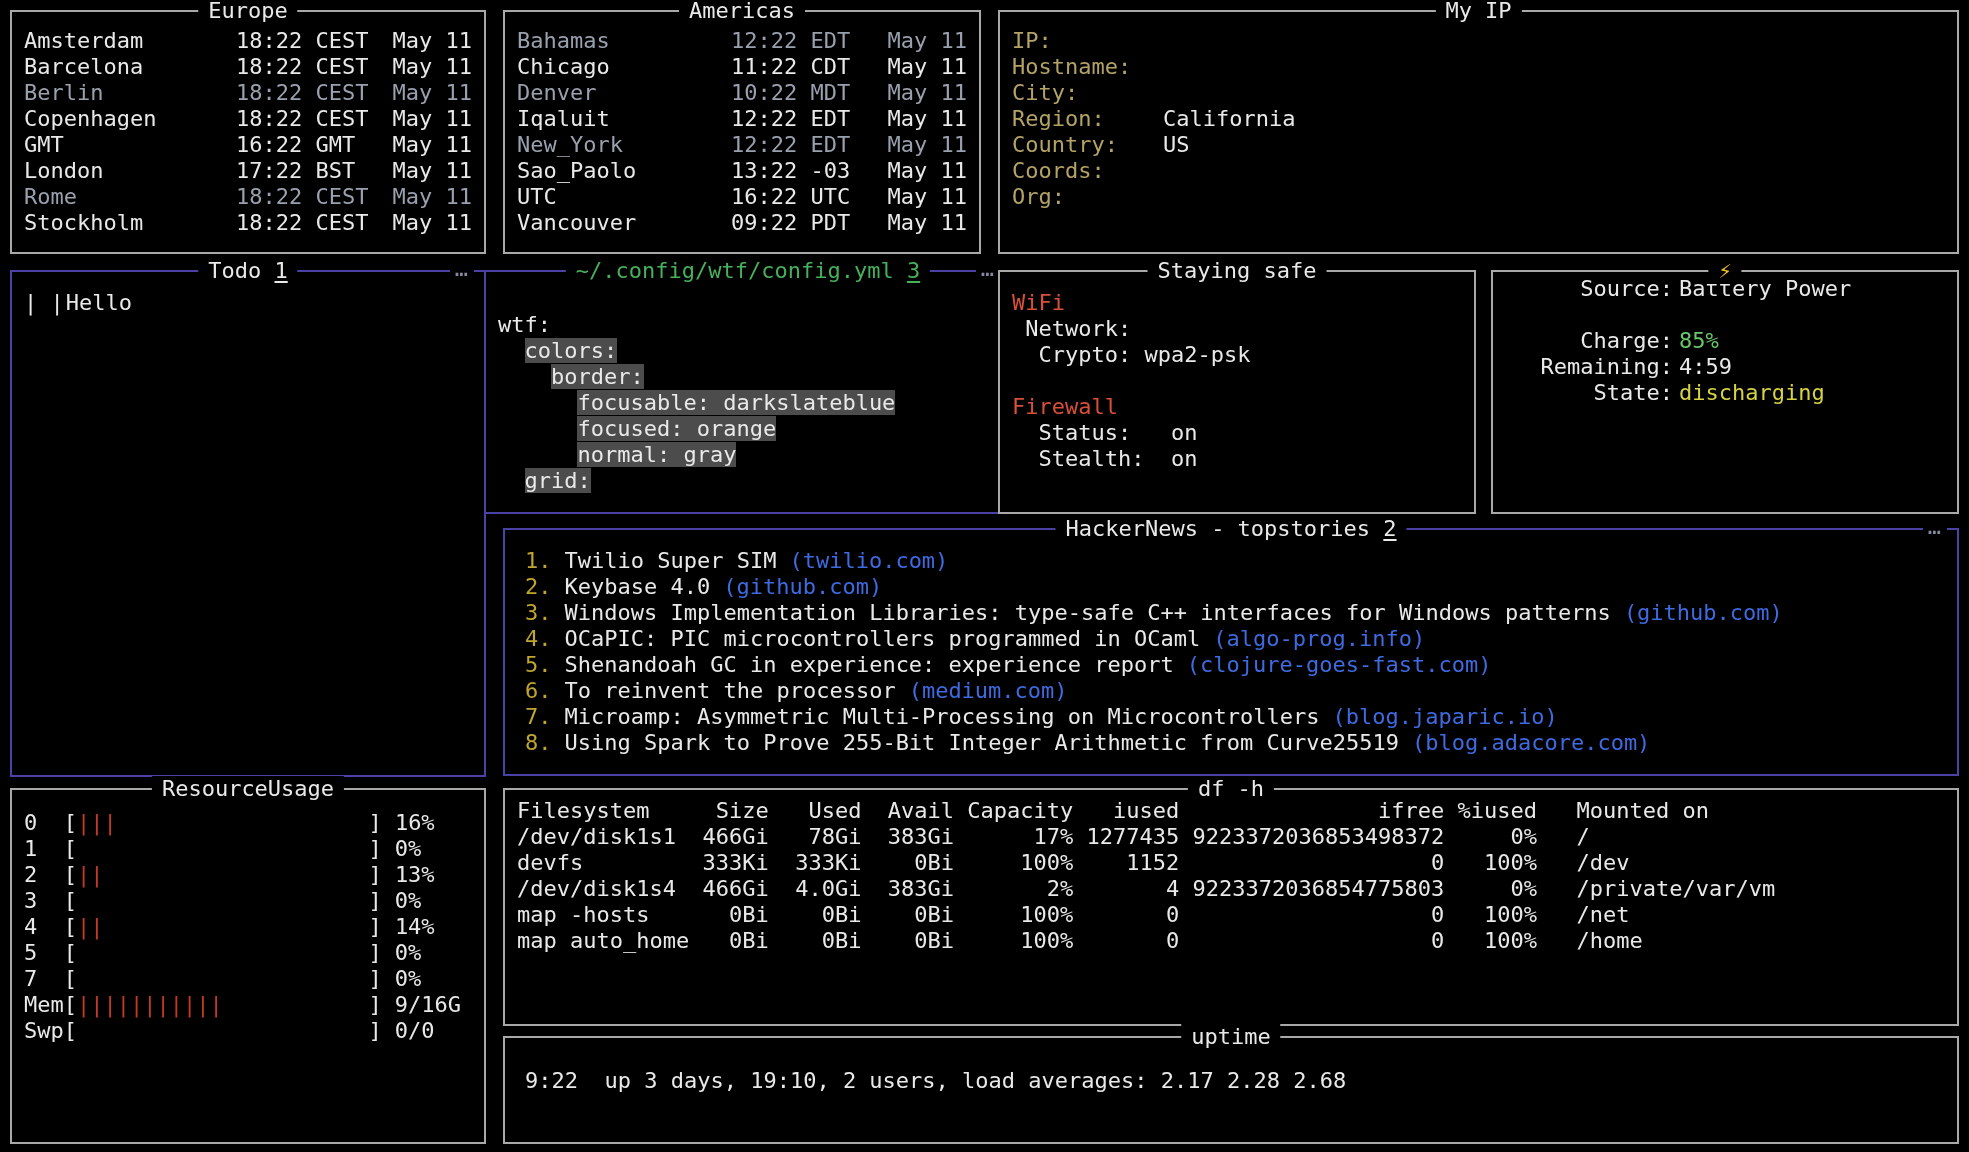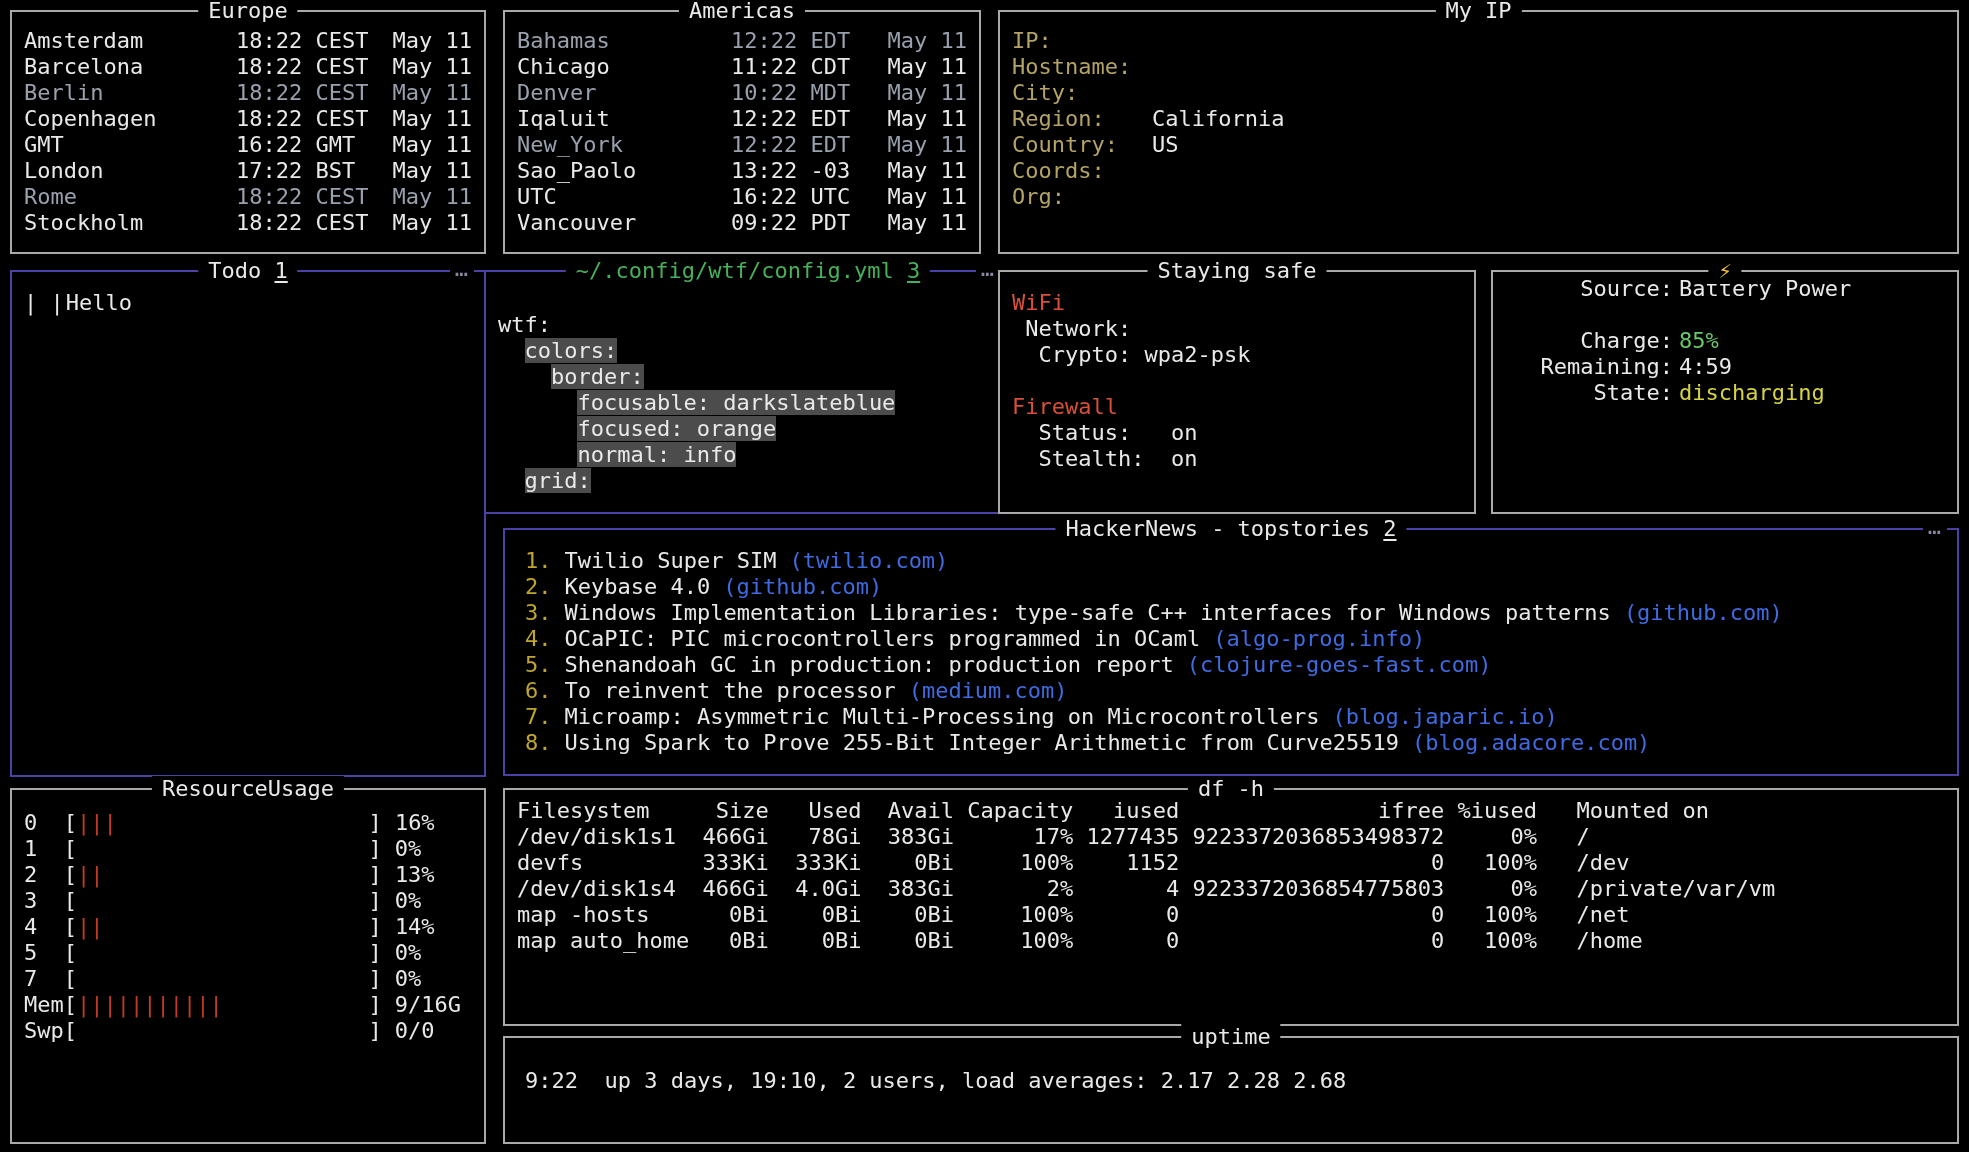--- a/index.html
+++ b/index.html
@@ -20,21 +20,21 @@
   .more{position:absolute;top:-16px;right:10px;background:var(--background,#000);
         padding:0 5px;color:var(--more_gray,#8888a0);cursor:pointer;letter-spacing:1px}
   .pbody{padding:16px 12px 8px}
   .line{height:26px;white-space:pre}
   .flex{display:flex;white-space:normal}
   .dim{color:var(--dim_text,#9aa1ae)}
   .clock-city{flex:1;white-space:pre}
   .clock-time{width:150px;white-space:pre}
   .clock-date{width:86px;text-align:right;white-space:pre}
   .ip-label{width:138px;text-align:left;color:var(--label_yellow,#b4a366);white-space:pre}
-  .ip-value{margin-left:2px;white-space:pre}
+  .ip-value{margin-left:13px;white-space:pre}
   .hl{background:var(--highlight_bg,#4c4c4c)}
   .red{color:var(--alert_red,#d8503a)}
   .bar{color:var(--bar_red,#c33a24)}
   .hn-num{color:var(--number_yellow,#c0a62e);margin-right:13px}
   .hn-domain{color:var(--link_blue,#3f6ae0);margin-left:13px}
   .bat-label{width:140px;text-align:right;white-space:pre}
   .bat-value{margin-left:6px;white-space:pre}
   .green{color:var(--value_green,#6ac86a)}
   .yellow{color:var(--value_yellow,#d6d244)}
   .bolt{color:var(--bolt_yellow,#f0c030)}
@@ -208,21 +208,21 @@
       <div class="line"><span></span><span>wtf:</span></div>
 
       <div class="line"><span>  </span><span class="hl">colors:</span></div>
 
       <div class="line"><span>    </span><span class="hl">border:</span></div>
 
       <div class="line"><span>      </span><span class="hl">focusable: darkslateblue</span></div>
 
       <div class="line"><span>      </span><span class="hl">focused: orange</span></div>
 
-      <div class="line"><span>      </span><span class="hl">normal: info</span></div>
+      <div class="line"><span>      </span><span class="hl">normal: gray</span></div>
 
       <div class="line"><span>  </span><span class="hl">grid:</span></div>
     </div>
 </div>
 
 <div class="panel" style="left:998px;top:270px;width:478px;height:244px">
   <div class="ptitle"><span>Staying safe</span></div>
   <div class="pbody" style="padding-top:18px">
 
       <div class="line"><span class="red">WiFi</span></div>
@@ -278,21 +278,21 @@
   <div class="pbody" style="padding-top:18px;padding-left:20px">
 
       <div class="line"><span class="hn-num">1.</span><span>Twilio Super SIM</span><span class="hn-domain">(twilio.com)</span></div>
 
       <div class="line"><span class="hn-num">2.</span><span>Keybase 4.0</span><span class="hn-domain">(github.com)</span></div>
 
       <div class="line"><span class="hn-num">3.</span><span>Windows Implementation Libraries: type-safe C++ interfaces for Windows patterns</span><span class="hn-domain">(github.com)</span></div>
 
       <div class="line"><span class="hn-num">4.</span><span>OCaPIC: PIC microcontrollers programmed in OCaml</span><span class="hn-domain">(algo-prog.info)</span></div>
 
-      <div class="line"><span class="hn-num">5.</span><span>Shenandoah GC in production: production report</span><span class="hn-domain">(clojure-goes-fast.com)</span></div>
+      <div class="line"><span class="hn-num">5.</span><span>Shenandoah GC in experience: experience report</span><span class="hn-domain">(clojure-goes-fast.com)</span></div>
 
       <div class="line"><span class="hn-num">6.</span><span>To reinvent the processor</span><span class="hn-domain">(medium.com)</span></div>
 
       <div class="line"><span class="hn-num">7.</span><span>Microamp: Asymmetric Multi-Processing on Microcontrollers</span><span class="hn-domain">(blog.japaric.io)</span></div>
 
       <div class="line"><span class="hn-num">8.</span><span>Using Spark to Prove 255-Bit Integer Arithmetic from Curve25519</span><span class="hn-domain">(blog.adacore.com)</span></div>
     </div>
 </div>
 
 <div class="panel" style="left:10px;top:788px;width:476px;height:356px">

